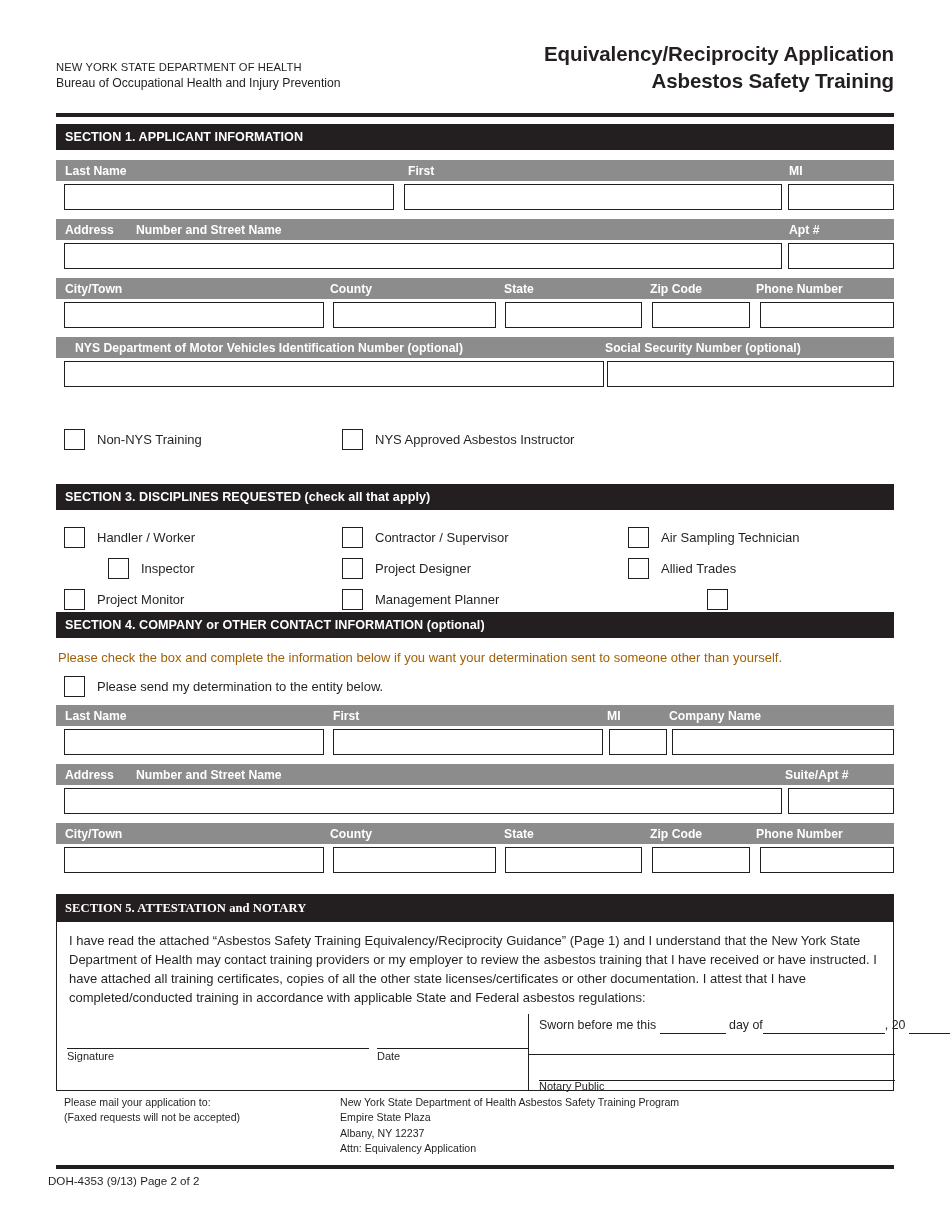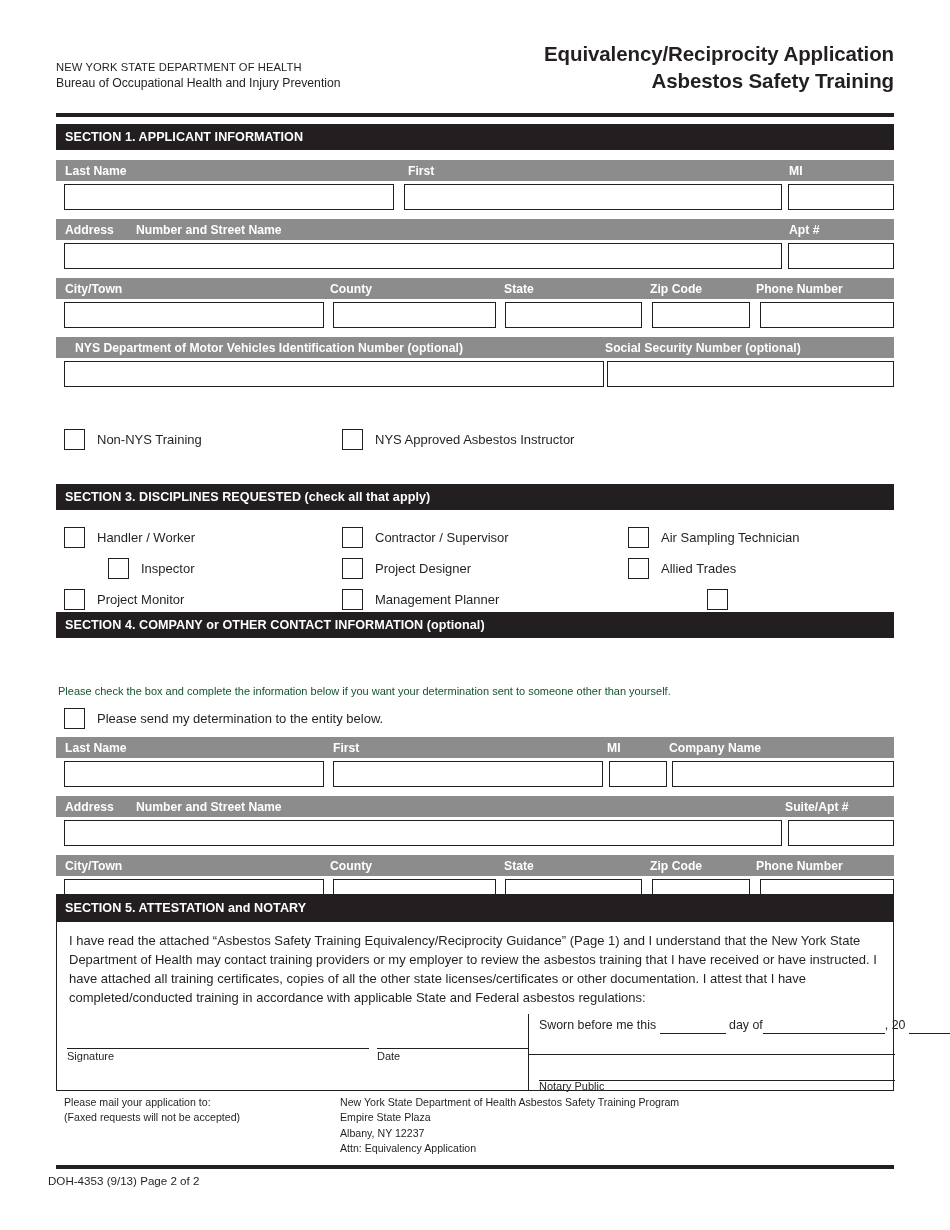--- a/index.html
+++ b/index.html
@@ -139,25 +139,24 @@
   }
   .cblabel {
     margin-left: 12px;
     font-size: 13px;
     color: #231f20;
     white-space: nowrap;
   }
 
   
   .s4-note {
-    font-size: 11px;
-    color: #14532d;
+    font-size: 13px;
+    color: #a16207;
     padding-top: 12px;
     padding-left: 2px;
-    margin-top: 35px;
   }
 
   
   .attest-box {
     border: 1.6px solid #231f20;
     border-top: none;
     position: relative;
     box-sizing: border-box;
   }
   .attest-text {
@@ -405,21 +404,21 @@
     <div class="field-row">
       <input class="fbox" style="left: 8px; width: 260px;" value="">
       <input class="fbox" style="left: 277px; width: 163px;" value="">
       <input class="fbox" style="left: 449px; width: 137px;" value="">
       <input class="fbox" style="left: 596px; width: 98px;" value="">
       <input class="fbox" style="left: 704px; width: 134px;" value="">
     </div>
   </div>
 
   <div style="position:absolute; left:56px; top:894px; width:838px;">
-    <div class="section-bar" style="height:28px; padding-top:8px;">SECTION 5. ATTESTATION and NOTARY</div>
+    <div class="section-bar" style="height:28px; padding-top:8px;font-family:Liberation Serif, serif;">SECTION 5. ATTESTATION and NOTARY</div>
 
     <div class="attest-box">
       <div class="attest-text">I have read the attached “Asbestos Safety Training Equivalency/Reciprocity Guidance” (Page 1) and I understand that the New York State Department of Health may contact training providers or my employer to review the asbestos training that I have received or have instructed. I have attached all training certificates, copies of all the other state licenses/certificates or other documentation. I attest that I have completed/conducted training in accordance with applicable State and Federal asbestos regulations:</div>
 
       <div class="sign-area">
 
         <input class="sig-line" style="left: 10px; top: 8px; width: 298px; height: 24px; border-top: none; border-right: none; border-left: none; border-image: initial; border-bottom: 1.2px solid rgb(35, 31, 32); background: transparent; font-family: &quot;Liberation Sans&quot;, sans-serif; font-size: 13px;" value="">
         <span class="sig-cap" style="left:10px; top:36px;">Signature</span>
 
         <input class="sig-line" style="left: 320px; top: 8px; width: 148px; height: 24px; border-top: none; border-right: none; border-left: none; border-image: initial; border-bottom: 1.2px solid rgb(35, 31, 32); background: transparent; font-family: &quot;Liberation Sans&quot;, sans-serif; font-size: 13px;" value="">

